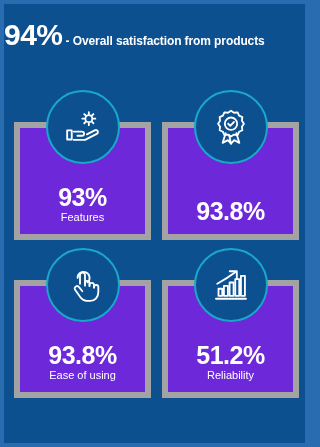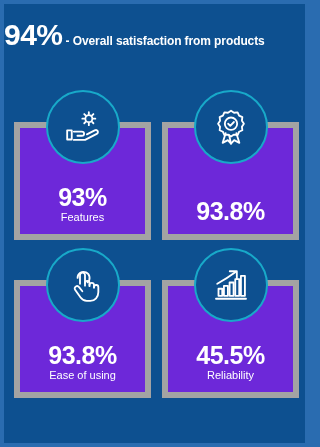--- a/index.html
+++ b/index.html
@@ -186,18 +186,18 @@
             <path d="M9 37V28.5M9 37h4.5V28.5H9z"></path>
             <rect x="15.5" y="25" width="4.8" height="12"></rect>
             <rect x="22.3" y="21" width="4.8" height="16"></rect>
             <rect x="29.1" y="17" width="4.8" height="20"></rect>
             <rect x="35.9" y="13" width="4.8" height="24"></rect>
             <path d="M7.5 22.5C14 19 21.5 14.5 29.5 8.5"></path>
             <path d="M22.5 7.5h8.5V16"></path>
           </svg>
         </span>
       </div>
-      <div class="value">45.5%</div>
+      <div class="value">51.2%</div>
       <div class="label">Reliability</div>
     </div>
 
   </div>
 </div>
 
 </body></html>

